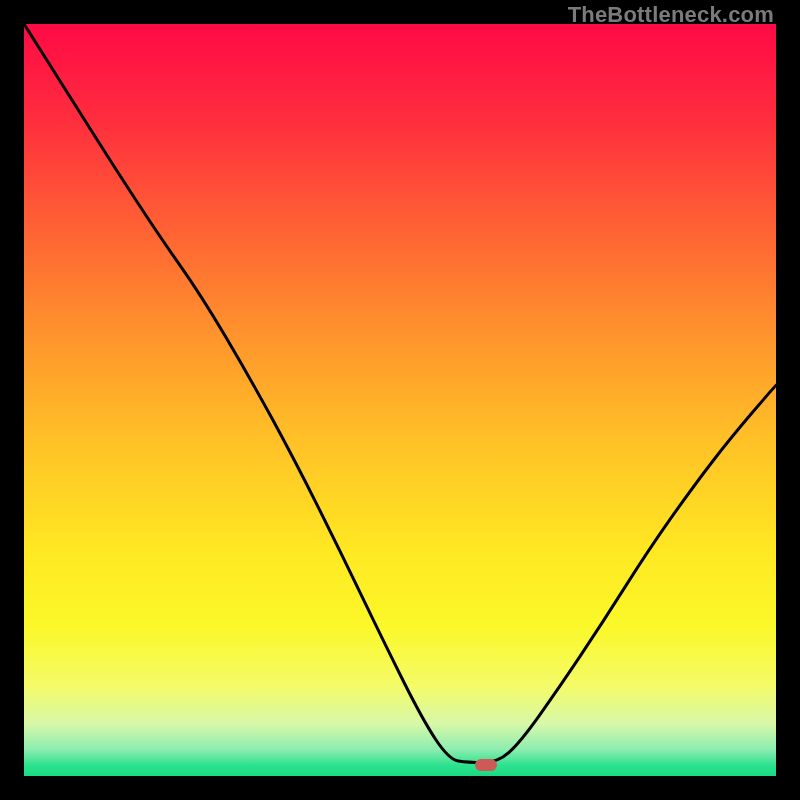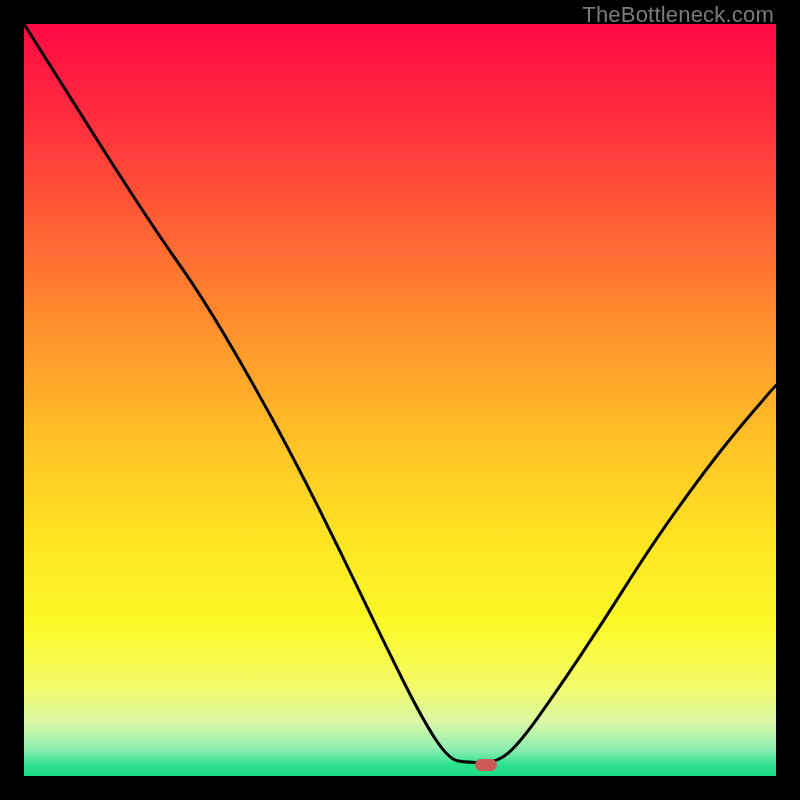--- a/index.html
+++ b/index.html
@@ -35,21 +35,21 @@
     left: 0;
     top: 0;
     width: 100%;
     height: 100%;
   }
   .watermark {
     position: absolute;
     top: 2px;
     right: 26px;
     font-family: Arial, Helvetica, sans-serif;
-    font-weight: normal;
+    font-weight: bold;
     font-size: 22px;
     color: #7b7b7b;
     letter-spacing: 0.2px;
   }
   .marker {
     position: absolute;
     width: 22px;
     height: 12px;
     border-radius: 6px;
     transform: translate(-50%, -50%);

